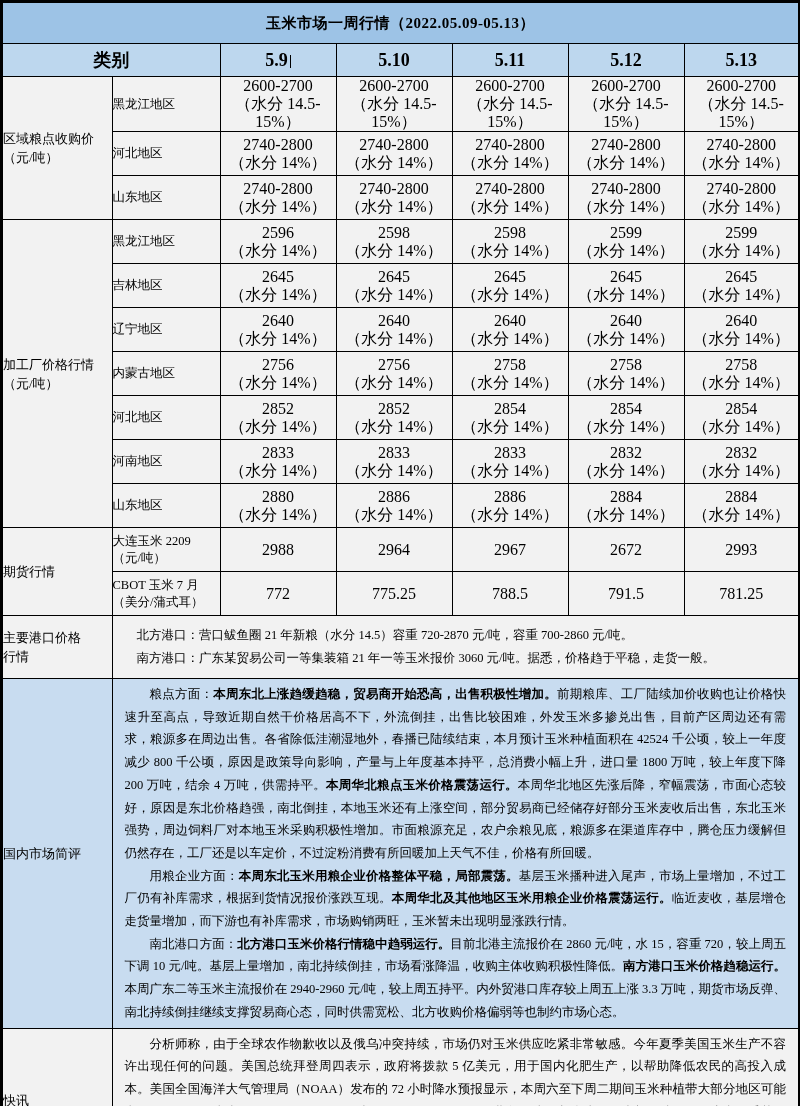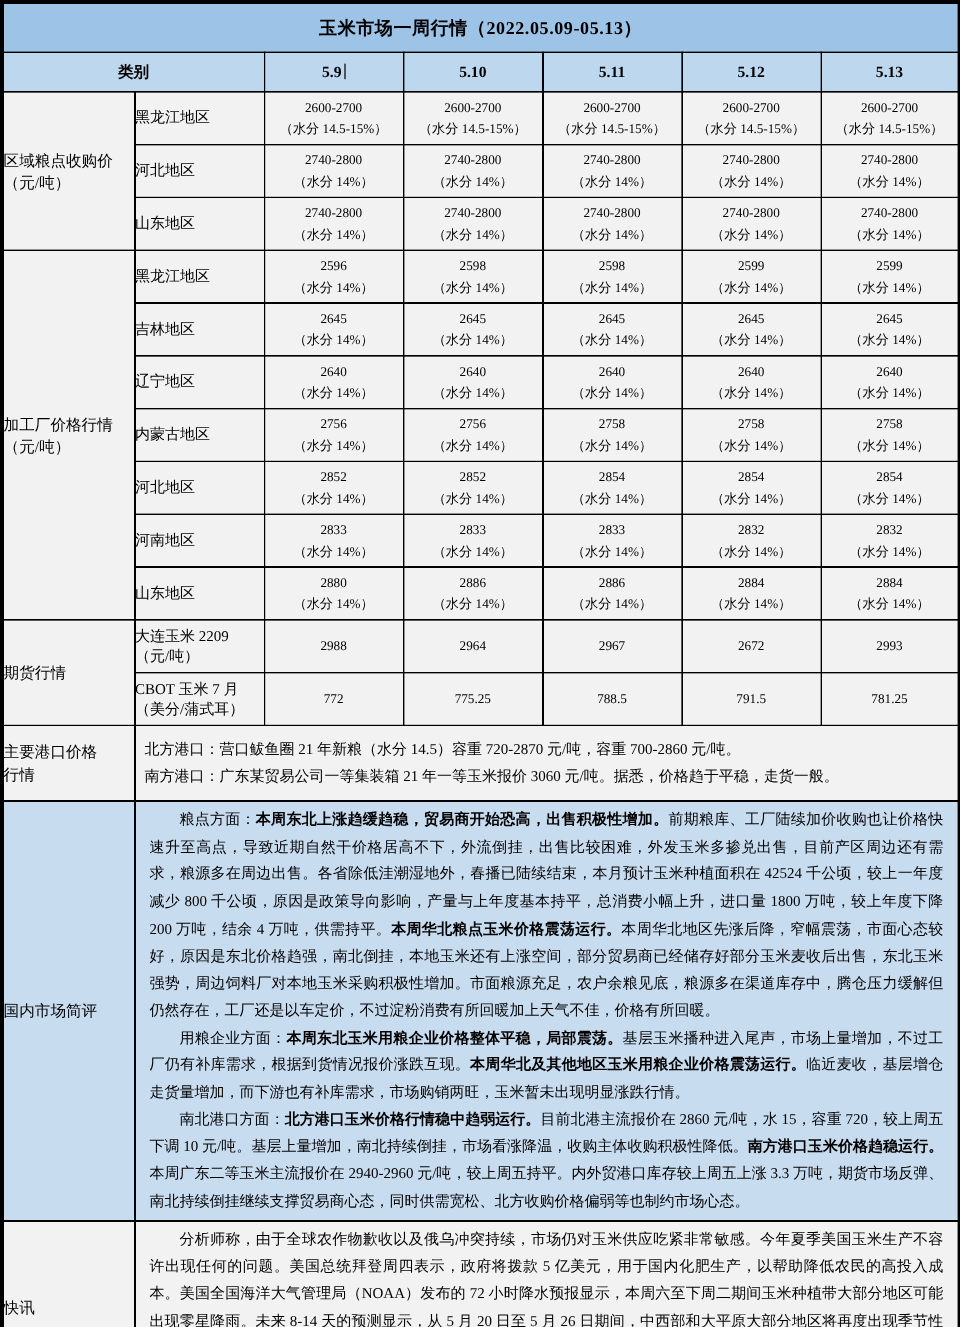--- a/index.html
+++ b/index.html
@@ -2,28 +2,28 @@
 <html><head>
 <meta charset="utf-8">
 <style>
   html,body { margin:0; padding:0; background:#ffffff; }
   body { font-family:"Liberation Serif","DejaVu Serif",serif; color:#000; }
   .sheet { width:800px; height:1106px; box-sizing:border-box; padding:1px 0 0 1px; background:#000000; }
   table { border-collapse:collapse; table-layout:fixed; width:797px; border:2px solid #000; }
   td { border:1px solid #000; padding:0; vertical-align:middle; overflow:hidden; }
 
   .title-cell { height:40px; background:#9DC3E6; text-align:center; font-weight:bold; font-size:15px; letter-spacing:0.5px; }
-  .hdr { height:32px; background:#BDD7EE; text-align:center; font-weight:bold; font-size:13px; }
+  .hdr { height:32px; background:#BDD7EE; text-align:center; font-weight:bold; font-size:18px; }
 
   .sec-label { background:#F2F2F2; text-align:left; font-weight:normal; font-size:13px; line-height:19px; }
   .sub-label { background:#F2F2F2; text-align:left; font-size:12.5px; line-height:17px; }
-  .val-cell  { background:#F2F2F2; text-align:center; font-size:11px; height:43px; }
+  .val-cell  { background:#F2F2F2; text-align:center; font-size:16px; height:43px; }
   .val-cell .line { line-height:18px; }
 
-  .txt-cell { background:#F2F2F2; text-align:left; font-size:12.5px; padding:4px 10px 4px 8px; }
+  .txt-cell { background:#F2F2F2; text-align:left; font-size:12.5px; padding:4px 10px 4px 24px; }
   .port-cell { height:54px; }
   .port-line { line-height:23px; }
 
   .review-bg { background:#C8DCF0 !important; }
   .review-cell { height:300px; padding:4px 12px 4px 12px; }
   .news-cell { height:118px; padding:4px 12px 4px 12px; }
   .para { margin:0; text-indent:2em; line-height:22.7px; text-align:justify; font-size:12.5px; }
   .para b { font-weight:bold; }
 
   .caret { display:inline-block; width:1px; height:13px; background:#000; margin-left:2px; vertical-align:-2px; }

